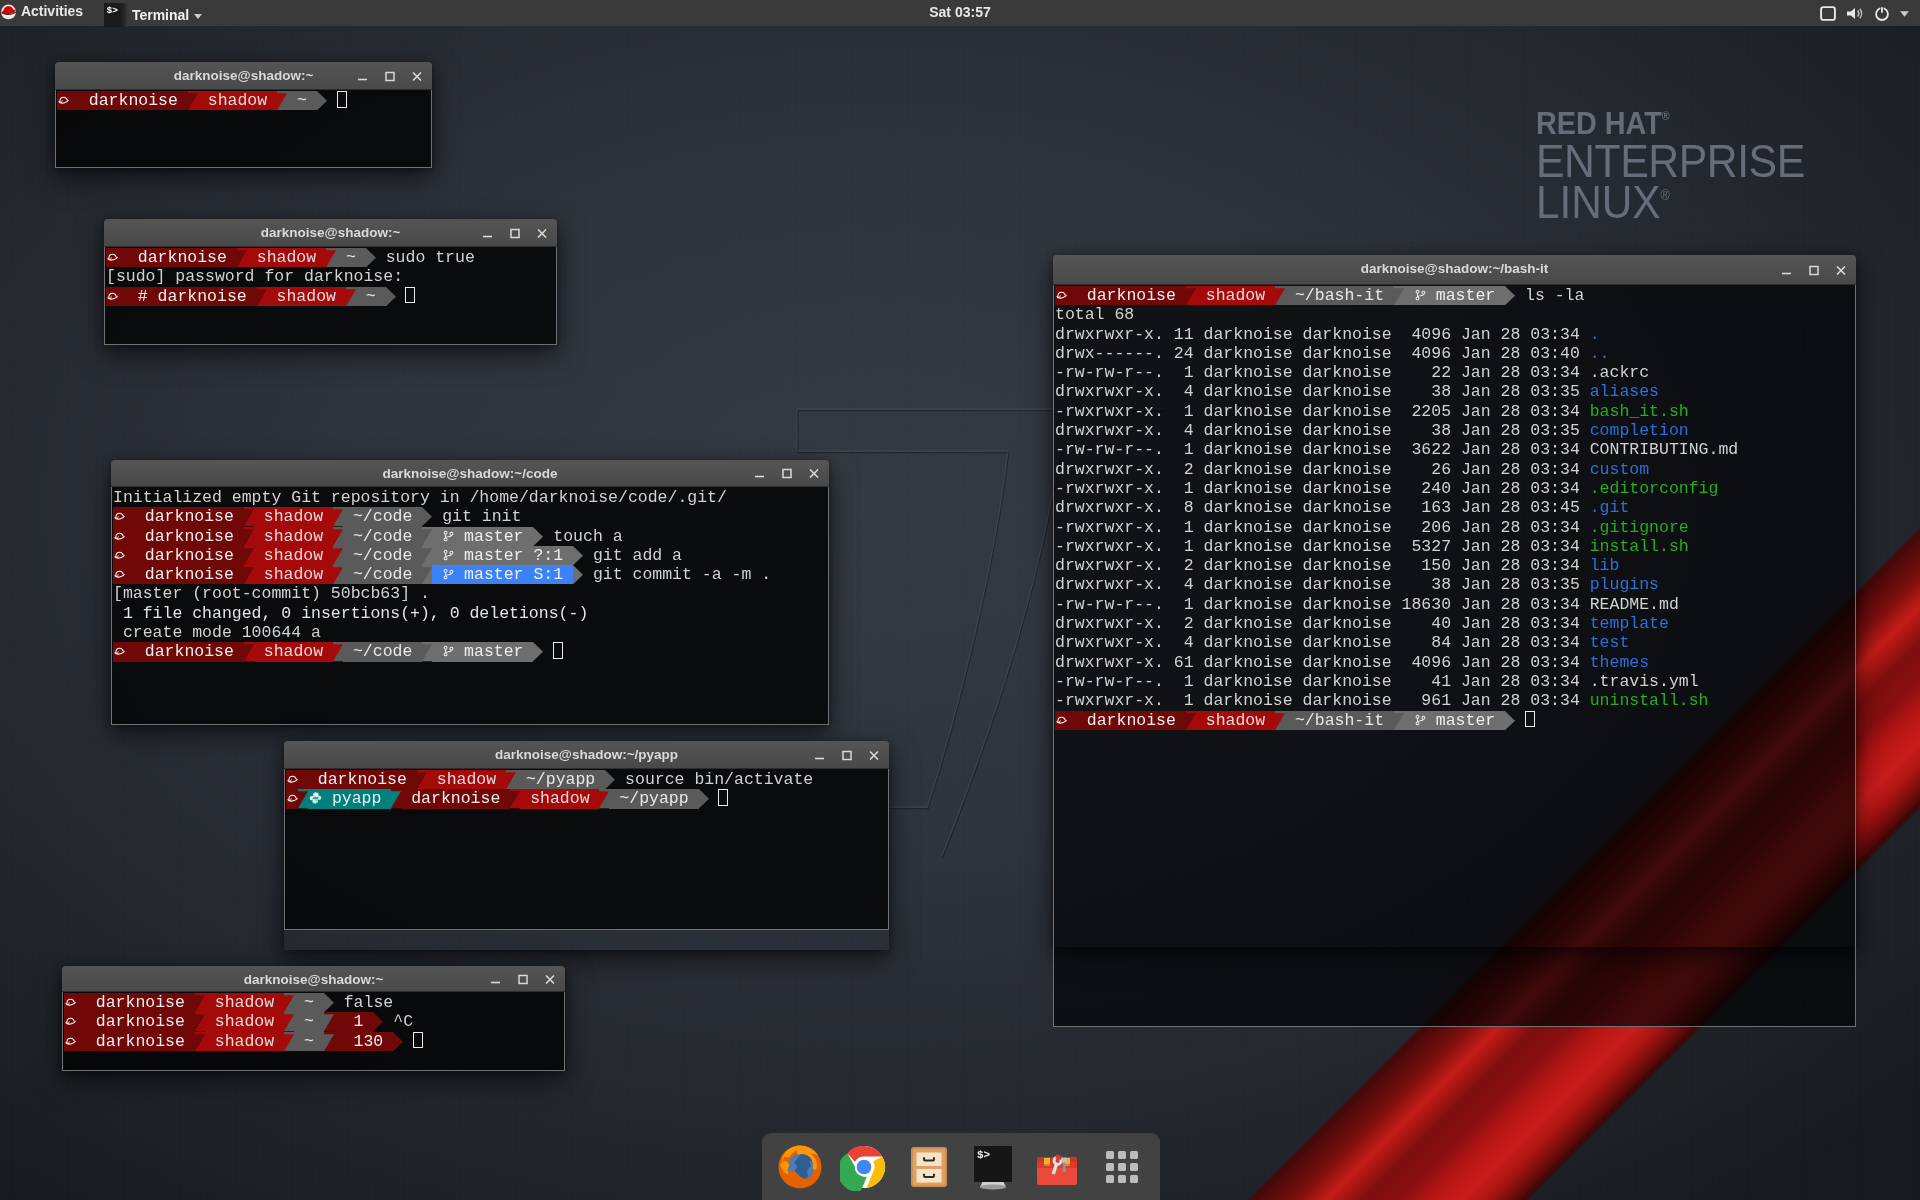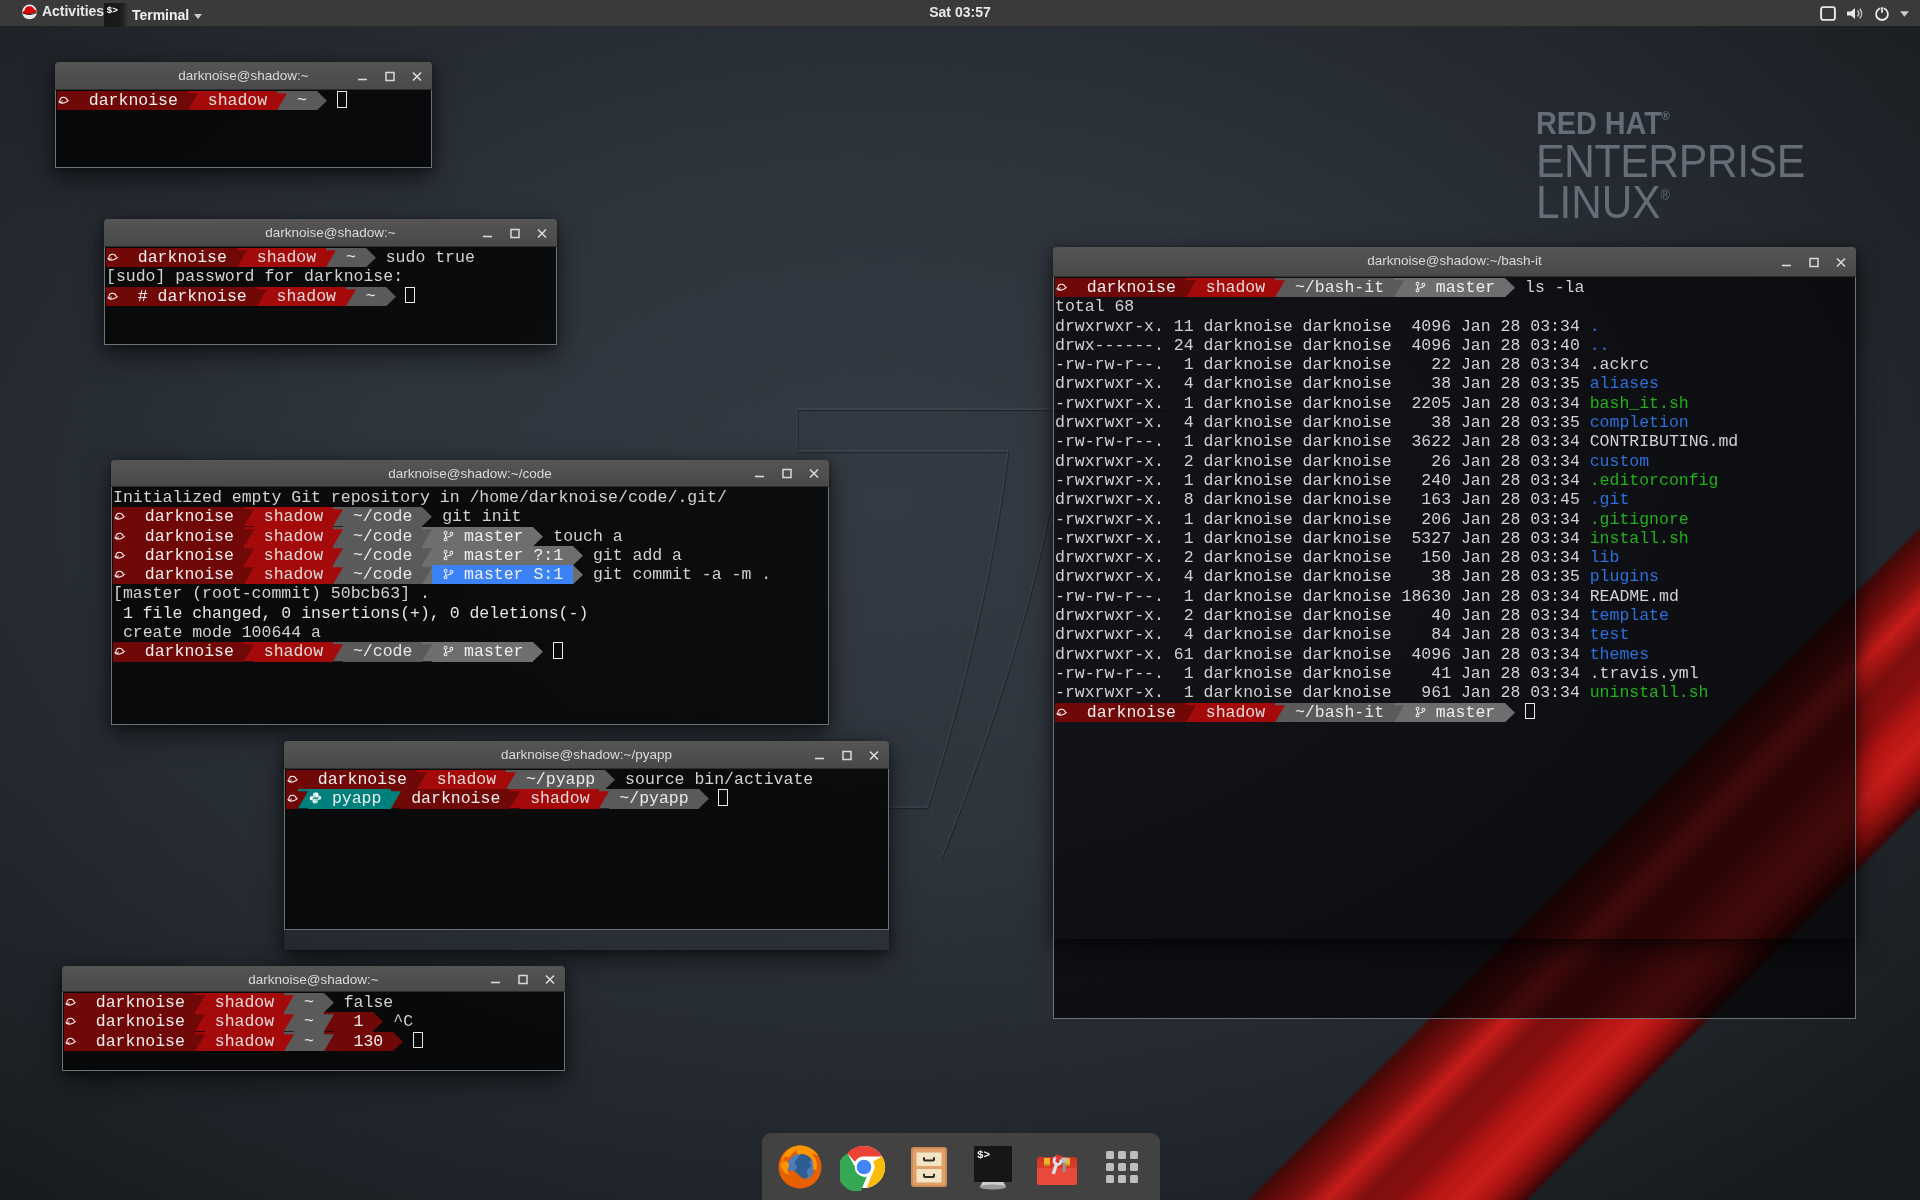--- a/index.html
+++ b/index.html
@@ -16,31 +16,31 @@
     #ae1513 1898px, #6e0c0b 1916px, #3f0606 1926px, rgba(0,0,0,0) 1931px);
 }
 .seven { position:absolute; left:0; top:0; width:1920px; height:1200px; }
 .wm { position:absolute; left:1536px; top:0; color:#646d78; }
 .wm1 { position:absolute; left:0; top:105px; font-weight:bold; font-size:32px; letter-spacing:0px; white-space:nowrap; transform:scaleX(0.90); transform-origin:0 0; }
 .wm2 { position:absolute; left:0; top:133px; font-size:47px; letter-spacing:-0.5px; white-space:nowrap; transform:scaleX(0.91); transform-origin:0 0; }
 .wm3 { position:absolute; left:0; top:174px; font-size:47px; letter-spacing:0px; white-space:nowrap; transform:scaleX(0.90); transform-origin:0 0; }
 .reg { font-size:12px; vertical-align:14px; }
 .reg2 { font-size:14px; vertical-align:18px; }
 .panel { position:absolute; left:0; top:0; width:1920px; height:26px; background:#3a3a3a; color:#e8e8e8; font-size:14px; }
-.pl { position:absolute; left:21px; top:3px; }
+.pl { position:absolute; left:0; top:3px; }
 .act { font-weight:bold; font-size:14px; }
 .papp { position:absolute; left:104px; top:3px; font-weight:bold; }
 .appn { color:#f0f0f0; }
 .clock { position:absolute; left:0; right:0; text-align:center; top:4px; font-weight:bold; font-size:14px; }
 .pr { position:absolute; right:10px; top:4px; }
 .pi { width:20px; height:17px; margin-left:7px; vertical-align:middle; }
 .win { position:absolute; border-radius:4px 4px 0 0; box-shadow: 0 10px 28px rgba(0,0,0,0.55), 0 2px 8px rgba(0,0,0,0.4); }
 .tbar { position:relative; background:linear-gradient(#555555,#494949); border-radius:4px 4px 0 0;
   border-bottom:1px solid #2e2e2e; text-align:center; }
-.ttl { font-size:13.5px; font-weight:normal; color:#d9d9d9; line-height:27px; }
+.ttl { font-size:13.5px; font-weight:bold; color:#d9d9d9; line-height:27px; }
 .btns { position:absolute; right:8px; top:0; height:100%; display:flex; align-items:center; }
 .wb { width:14px; height:14px; margin-left:13px; }
 .term { position:relative; background:rgba(2,2,3,0.82); border:1px solid #6e7276; border-top:none;
   font-family:"Liberation Mono",monospace; font-size:16.5px; color:#d2d2d2;
   padding:1px 0 0 1px; overflow:hidden; }
 .term.tp { background:rgba(2,2,3,0.68); }
 .rw { height:19.3px; line-height:19.3px; white-space:pre; letter-spacing:0px; }
 .sg { display:inline-block; height:19.3px; vertical-align:top; }
 .sp { display:inline-block; width:10px; height:19.3px; vertical-align:top; }
 .ic { display:inline-block; width:11px; height:14px; vertical-align:-2px; margin-left:1px; }
@@ -416,21 +416,21 @@
           <rect x="0" y="0" width="10" height="19.6" fill="#5a5a5a"></rect>
           <polygon points="0,2.2 10,2.2 0,19.6" fill="#a40a0a"></polygon>
         </svg><span class="sg" style="background:#5a5a5a;color:#e8e8e8">&nbsp;~&nbsp;</span><svg class="sp" viewBox="0 0 10 19.6" preserveAspectRatio="none">
           <rect x="0" y="0" width="10" height="19.6" fill="#700808"></rect>
           <polygon points="0,2.2 10,2.2 0,19.6" fill="#5a5a5a"></polygon>
         </svg><span class="sg" style="background:#700808;color:#eeeeee">&nbsp;&nbsp;130&nbsp;</span><svg class="sp" viewBox="0 0 10 19.6" preserveAspectRatio="none">
           <polygon points="0,0 10,9.8 0,19.6" fill="#700808"></polygon>
         </svg>&nbsp;<span class="cur"></span></div>
     </div>
   </div>
-<div class="win" style="left:1053px;top:247px;width:803px;height:692px">
+<div class="win" style="left:1053px;top:255px;width:803px;height:692px">
     <div class="tbar" style="height:30px"><span class="ttl">darknoise@shadow:~/bash-it</span><span class="btns">
         <svg viewBox="0 0 14 14" class="wb">
           <path d="M2,10.5 H11" stroke="#d9d9d9" stroke-width="1.6"></path>
         </svg>
         <svg viewBox="0 0 14 14" class="wb">
           <rect x="3" y="3.5" width="8" height="8" fill="none" stroke="#d9d9d9" stroke-width="1.5"></rect>
         </svg>
         <svg viewBox="0 0 14 14" class="wb">
           <path d="M3,3.5 L11,11.5 M11,3.5 L3,11.5" stroke="#d9d9d9" stroke-width="1.6"></path>
         </svg>

